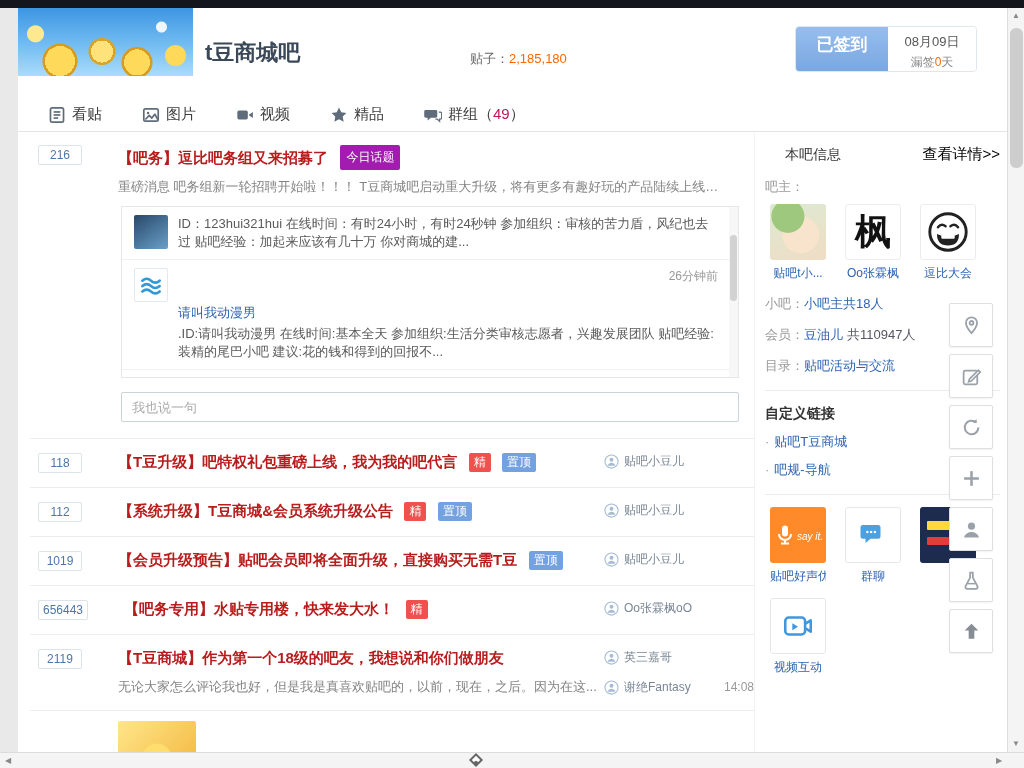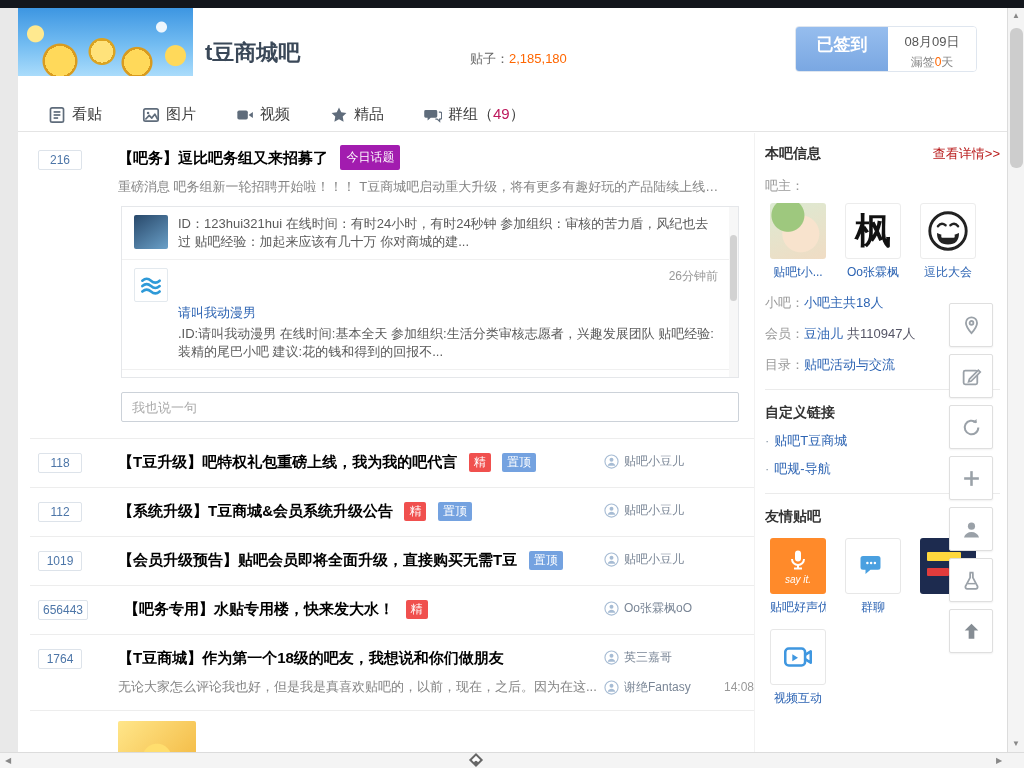--- a/index.html
+++ b/index.html
@@ -36,24 +36,24 @@
   .nav { position:absolute; left:0; top:90px; width:989px; height:34px; border-bottom:1px solid #e4e4e4; display:flex; align-items:center; padding-left:30px; }
   .tab { display:flex; align-items:center; margin-right:40px; cursor:pointer; }
   .tab .nic { width:18px; height:18px; color:#5f6c7b; margin-right:6px; }
   .tab-label { font-size:15px; color:#3d3d3d; }
 
   
   .left-col { position:absolute; left:12px; top:125px; width:725px; height:619px; overflow:hidden; border-right:1px solid #f2f2f2; }
   .sidebar { position:absolute; left:747px; top:125px; width:235px; height:619px; overflow:hidden; padding-top:12px; }
 
   
-  .f-head { margin-top:12px; display:flex; align-items:flex-end; }
+  .f-head { margin-top:12px; display:flex; align-items:flex-start; }
   .count-box { display:inline-block; min-width:44px; margin-left:8px; padding:2px 4px; text-align:center; font-size:12px; color:#4d76a8; border:1px solid #dde3ea; border-radius:2px; background:#fff; }
   .f-title-wrap { margin-left:36px; white-space:nowrap; overflow:hidden; }
-  .t-title { font-size:15px; font-weight:bold; color:#000000; text-decoration:none; cursor:pointer; }
+  .t-title { font-size:15px; font-weight:bold; color:#b91c1c; text-decoration:none; cursor:pointer; }
   .badge-topic { display:inline-block; margin-left:8px; padding:4px 6px; background:#a21caf; color:#fff; font-size:12px; border-radius:2px; vertical-align:2px; }
   .f-preview { margin:8px 0 0 88px; width:612px; font-size:13px; color:#848484; white-space:nowrap; overflow:hidden; text-overflow:ellipsis; }
   .replies-box { position:relative; margin:10px 0 0 91px; width:618px; height:172px; border:1px solid #e5e7ea; overflow:hidden; }
   .reply { display:flex; padding:8px 20px 8px 12px; border-bottom:1px solid #f0f0f0; }
   .reply.last { border-bottom:none; }
   .avatar { width:34px; height:34px; flex:none; border-radius:2px; cursor:pointer; display:flex; align-items:center; justify-content:center; overflow:hidden; }
   .av-photo1 { background:linear-gradient(145deg,#28486a,#6aa0c8); }
   .av-logo { background:#fff; border:1px solid #e3e9ee; }
   .av-photo2 { background:linear-gradient(150deg,#3a2b28,#8a6a58); }
   .r-body { flex:1; margin-left:10px; min-width:0; }
@@ -82,43 +82,43 @@
   .t-prev { flex:1; margin-left:88px; min-width:0; font-size:13px; color:#848484; white-space:nowrap; overflow:hidden; text-overflow:ellipsis; }
   .t-last { width:150px; flex:none; display:flex; align-items:center; font-size:12px; }
   .l-time { margin-left:auto; color:#999; }
   .partial { padding:10px 0 0; }
   .p-thumb { margin-left:88px; width:78px; height:60px; border-radius:2px;
     background: radial-gradient(circle at 50% 62%, #ffde6e 0 14px, rgba(0,0,0,0) 15px),
                 linear-gradient(135deg,#ffe68a,#f2b43a); }
 
   
   .sb-head { display:flex; align-items:baseline; }
-  .sb-title { font-size:14px; font-weight:bold; color:#333; }
-  .sb-more { margin-left:auto; font-size:13px; color:#b91c1c; text-decoration:none; cursor:pointer; }
+  .sb-title { font-size:14px; font-weight:normal; color:#333;margin-left:20px; }
+  .sb-more { margin-left:auto; font-size:15px; color:#000000; text-decoration:none; cursor:pointer; }
   .sb-label { margin-top:14px; font-size:13px; color:#999; }
   .sb-grid { margin-top:8px; margin-left:5px; display:grid; grid-template-columns:repeat(3,56px); column-gap:19px; row-gap:13px; }
   .sb-cell { width:56px; }
   .tile { width:56px; height:56px; border-radius:3px; overflow:hidden; cursor:pointer; display:flex; align-items:center; justify-content:center; position:relative; }
   .tile-name { display:block; margin-top:5px; font-size:12px; color:#2d64b3; text-decoration:none; text-align:center; white-space:nowrap; overflow:hidden; cursor:pointer; }
   .av1 { background:
       radial-gradient(circle at 32% 22%, #9ec87e 0 16px, rgba(0,0,0,0) 17px),
       radial-gradient(circle at 55% 55%, #f8e3cd 0 18px, rgba(0,0,0,0) 19px),
       linear-gradient(160deg,#dcead2,#f0dcc4); }
   .av2 { background:#fff; border:1px solid #ececec; }
   .feng { font-size:36px; font-weight:bold; color:#111; line-height:1; }
   .av3 { background:#fff; border:1px solid #ececec; }
   .sb-row { margin-top:13px; font-size:13px; white-space:nowrap; overflow:hidden; }
   .sb-lb { color:#999; }
   .sb-link { color:#2d64b3; text-decoration:none; cursor:pointer; }
   .sb-extra { color:#556; margin-left:4px; }
   .sb-div { border-top:1px solid #ebebeb; margin:15px 0 0; }
   .sb-title2 { margin-top:14px; font-size:14px; font-weight:bold; color:#333; }
   .sb-clink { margin-top:10px; font-size:13px; }
   .sb-clink .dot { color:#8b99a8; margin-right:5px; }
-  .tile-voice { background:#ff8a2a; flex-direction:column; }
+  .tile-voice { background:#ff8a2a; flex-direction:row; }
   .sayit { color:#fff; font-size:10px; font-style:italic; margin-top:2px; }
   .tile-chat { background:#fff; border:1px solid #e7e7e7; }
   .tile-dark { background:#1d2b4f; }
   .td-y { position:absolute; left:7px; top:14px; width:34px; height:9px; background:#ffd83d; border-radius:1px; }
   .td-r { position:absolute; left:7px; top:30px; width:22px; height:8px; background:#e23c3c; border-radius:1px; }
   .tile-video { background:#fff; border:1px solid #e7e7e7; }
 
   
   .float-toolbar { position:absolute; left:949px; top:303px; width:44px; }
   .ft-btn { width:44px; height:44px; margin-bottom:7px; background:#fff; border:1px solid #dfdfdf; border-radius:2px; display:flex; align-items:center; justify-content:center; color:#9aa1a8; cursor:pointer; box-shadow:0 1px 2px rgba(0,0,0,.06); }
@@ -321,21 +321,21 @@
                   <circle cx="8" cy="8" r="7" fill="none" stroke="currentColor" stroke-width="1.2"></circle>
                   <circle cx="8" cy="6.2" r="2.1"></circle>
                   <path d="M3.9 12.4c.8-2 2.4-3 4.1-3s3.3 1 4.1 3z"></path>
                 </svg>
               </span>
             <a class="a-name">Oo张霖枫oO</a>
           </div>
         </div>
 
         <div class="t-row">
-          <span class="count-box">1764</span>
+          <span class="count-box">2119</span>
           <div class="t-main">
             <a class="t-title">【T豆商城】作为第一个18级的吧友，我想说和你们做朋友</a>
           </div>
           <div class="t-author">
             <span class="u-ic">
                 <svg viewBox="0 0 16 16" fill="currentColor">
                   <circle cx="8" cy="8" r="7" fill="none" stroke="currentColor" stroke-width="1.2"></circle>
                   <circle cx="8" cy="6.2" r="2.1"></circle>
                   <path d="M3.9 12.4c.8-2 2.4-3 4.1-3s3.3 1 4.1 3z"></path>
                 </svg>
@@ -402,21 +402,20 @@
         <span class="sb-lb">会员：</span><a class="sb-link">豆油儿</a><span class="sb-extra">共110947人</span>
       </div>
       <div class="sb-row">
         <span class="sb-lb">目录：</span><a class="sb-link">贴吧活动与交流</a>
       </div>
       <div class="sb-div"></div>
       <div class="sb-title2">自定义链接</div>
       <div class="sb-clink"><span class="dot">·</span><a class="sb-link">贴吧T豆商城</a></div>
       <div class="sb-clink"><span class="dot">·</span><a class="sb-link">吧规-导航</a></div>
       <div class="sb-div"></div>
-      <div class="sb-title2">友情贴吧</div>
       <div class="sb-grid" style="margin-top:12px;">
         <div class="sb-cell">
           <div class="tile tile-voice">
             <svg width="24" height="24" viewBox="0 0 24 24">
                 <rect x="9" y="2.5" width="6" height="11" rx="3" fill="#fff"></rect>
                 <path d="M6 11a6 6 0 0 0 12 0" fill="none" stroke="#fff" stroke-width="2"></path>
                 <line x1="12" y1="17" x2="12" y2="20.5" stroke="#fff" stroke-width="2"></line>
                 <line x1="8" y1="20.5" x2="16" y2="20.5" stroke="#fff" stroke-width="2"></line>
               </svg>
             <span class="sayit">say it.</span>

